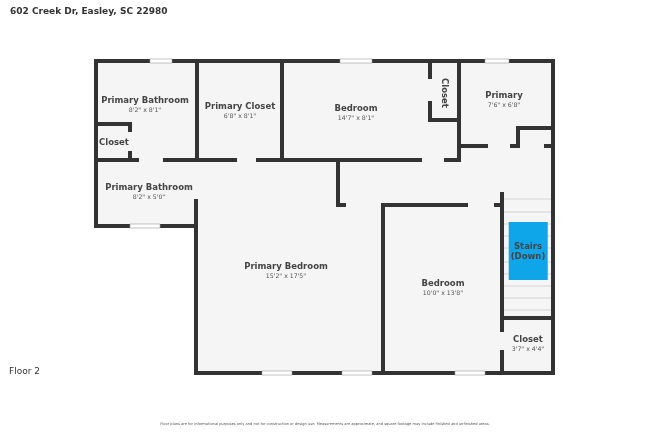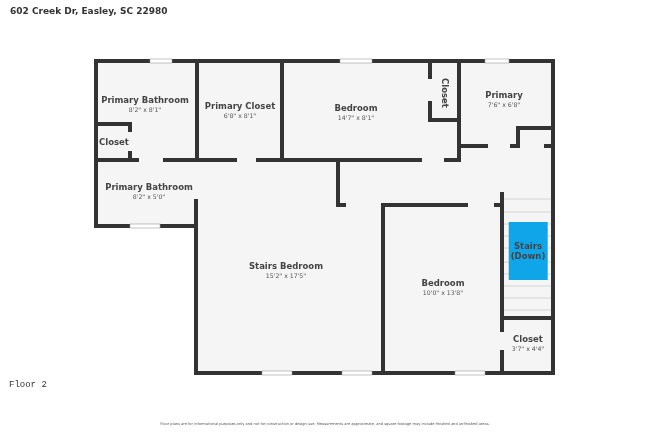--- a/index.html
+++ b/index.html
@@ -1,18 +1,18 @@
 <!DOCTYPE html>
 <html><head>
 <meta charset="utf-8">
 <style>
   html, body { margin:0; padding:0; background:#ffffff; }
   body { width:650px; height:434px; position:relative; overflow:hidden; font-family:"DejaVu Sans", sans-serif; color:#4a4a4a; }
   .address { position:absolute; left:10px; top:6px; font-size:9px; font-weight:bold; color:#333; }
-  .floor-label { position:absolute; left:9px; top:380px; font-size:9px; color:#333;font-family:Liberation Mono, monospace; }
+  .floor-label { position:absolute; left:9px; top:366px; font-size:9px; color:#333; }
   .disclaimer { position:absolute; left:0; width:650px; top:422px; text-align:center; font-size:3.6px; color:#555; }
   svg { position:absolute; left:0; top:0; }
   .room { position:absolute; text-align:center; transform:translate(-50%,-50%); white-space:nowrap; }
   .room .name { font-size:8.5px; font-weight:bold; color:#444; line-height:10px; }
   .room .dim { font-size:6.2px; color:#555; line-height:9px; }
   .vert { transform:translate(-50%,-50%) rotate(90deg); }
 </style>
 </head>
 <body>
 
@@ -104,21 +104,21 @@
   <div class="dim">7'6" x 6'8"</div>
 </div>
 <div class="room" style="left:114px;top:142px">
   <div class="name">Closet</div>
 </div>
 <div class="room" style="left:149px;top:191px">
   <div class="name">Primary Bathroom</div>
   <div class="dim">8'2" x 5'0"</div>
 </div>
 <div class="room" style="left:286px;top:270px">
-  <div class="name">Stairs Bedroom</div>
+  <div class="name">Primary Bedroom</div>
   <div class="dim">15'2" x 17'5"</div>
 </div>
 <div class="room" style="left:443px;top:287px">
   <div class="name">Bedroom</div>
   <div class="dim">10'0" x 13'8"</div>
 </div>
 <div class="room" style="left:528px;top:251px;white-space:pre-line;background:#0ea5e9;padding:0 2px">
   <div class="name">Stairs
 (Down)</div>
 </div>

